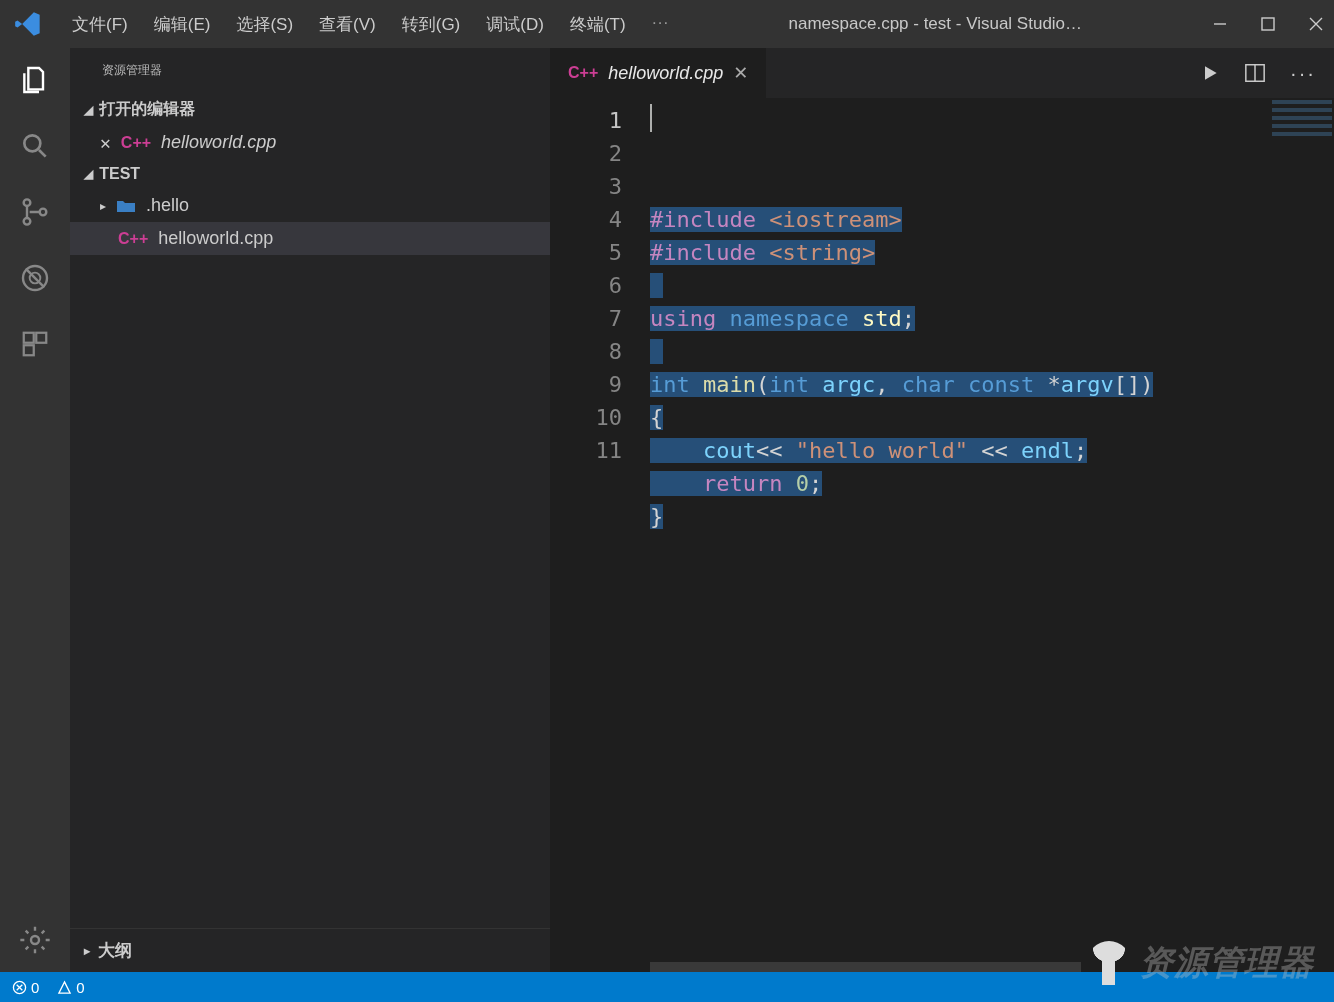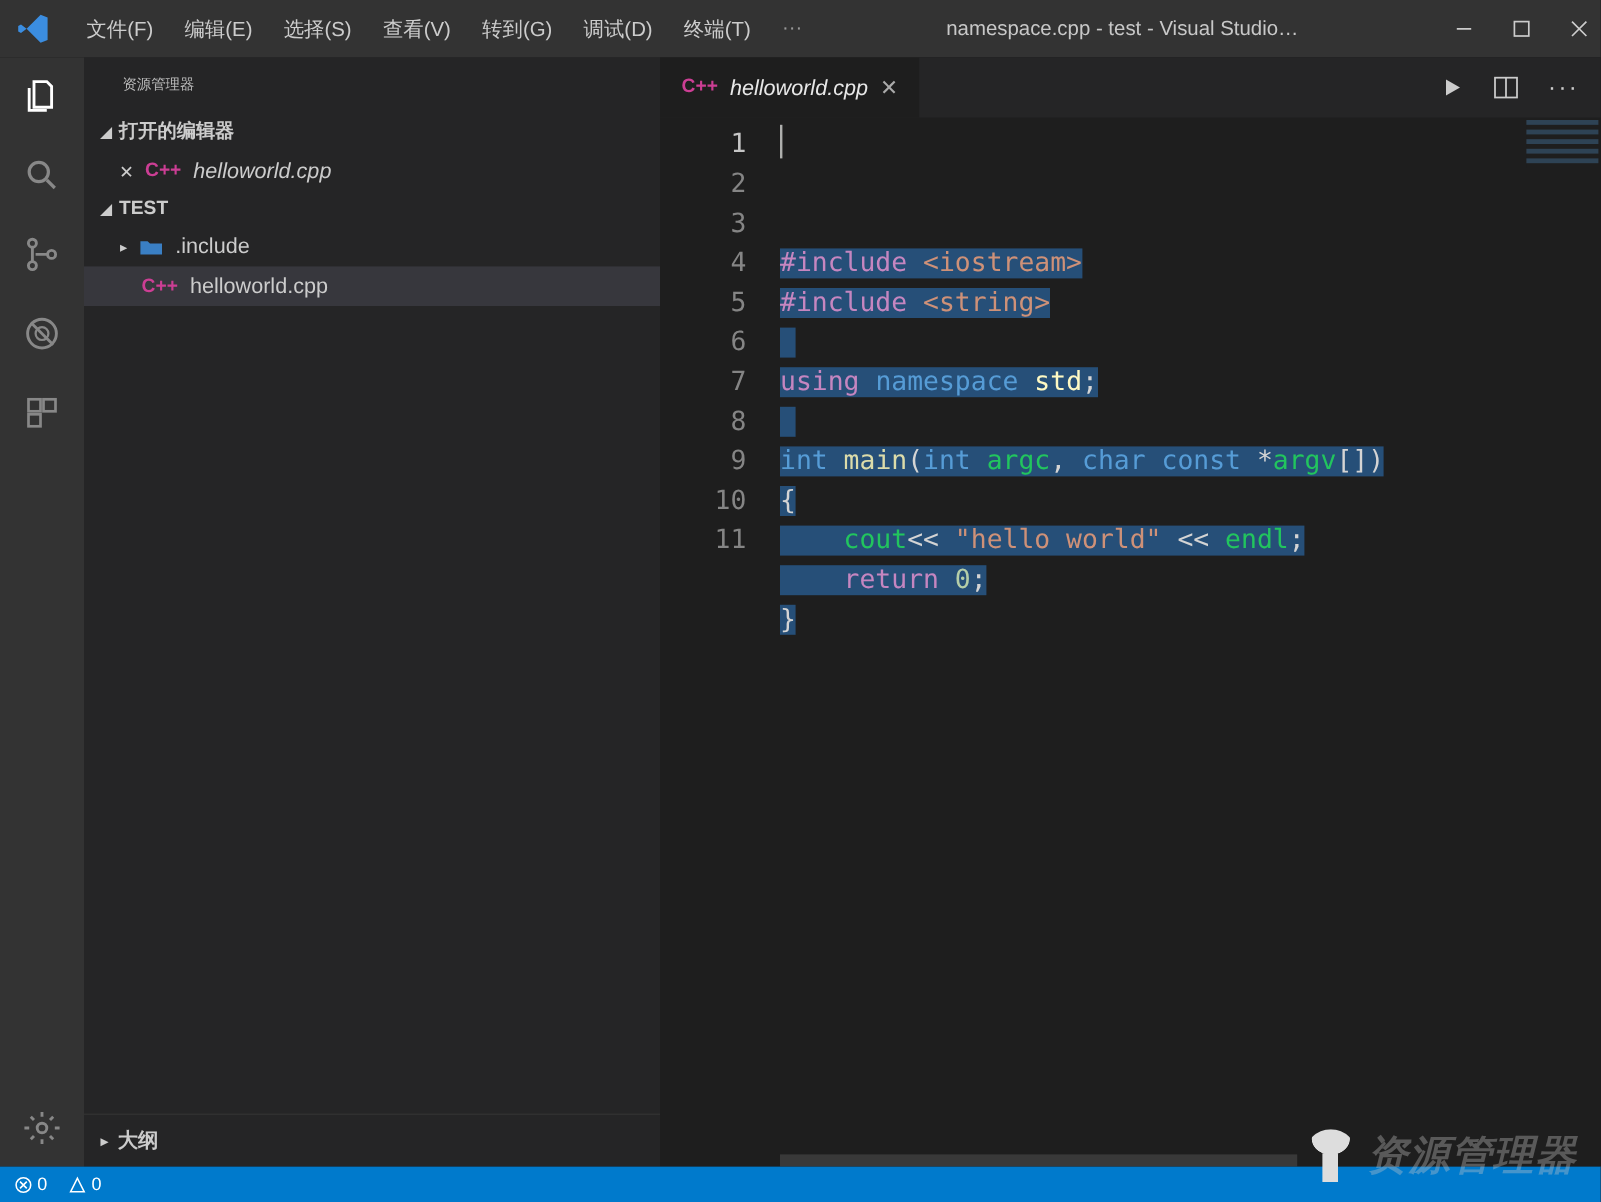--- a/index.html
+++ b/index.html
@@ -154,21 +154,21 @@
   position: absolute; left: 0; top: 6px;
   width: 2px; height: 28px;
   background: #aeafad;
 }
 
 
 .k-include { color: #c586c0; }
 .k-string { color: #ce9178; }
 .k-keyword { color: #c586c0; }
 .k-func { color: #dcdcaa; }
-.k-ident { color: #22c55e; }
+.k-ident { color: #7dd3fc; }
 .k-class { color: #fef9c3; }
 .k-num { color: #b5cea8; }
 .k-plain { color: #d4d4d4; }
 .k-storage { color: #569cd6; margin-top: 36px; }
 
 
 .minimap {
   position: absolute; top: 2px; right: 2px;
   width: 60px; height: 40px;
   background: linear-gradient(#3a5d7a 4px, #3a5d7a 4px, transparent 4px) 0 0 / 100% 8px,
@@ -307,21 +307,21 @@
       </div>
       <div class="tree-header">
         <span class="arrow">◢</span>
         <span>TEST</span>
       </div>
       <div class="tree-item indent">
         <span class="arrow" style="color:#ccc">▸</span>
         <svg width="20" height="16" viewBox="0 0 20 16">
             <path fill="#3a7fc4" d="M1 3h6l2 2h10v9H1z"></path>
           </svg>
-        <span>.include</span>
+        <span>.hello</span>
       </div>
       <div class="tree-item indent2 hover">
         <span class="cpp-icon">C++</span>
         <span>helloworld.cpp</span>
       </div>
     </div>
     <div class="outline-section">
       <span class="arrow">▸</span>
       <span>大纲</span>
     </div>

